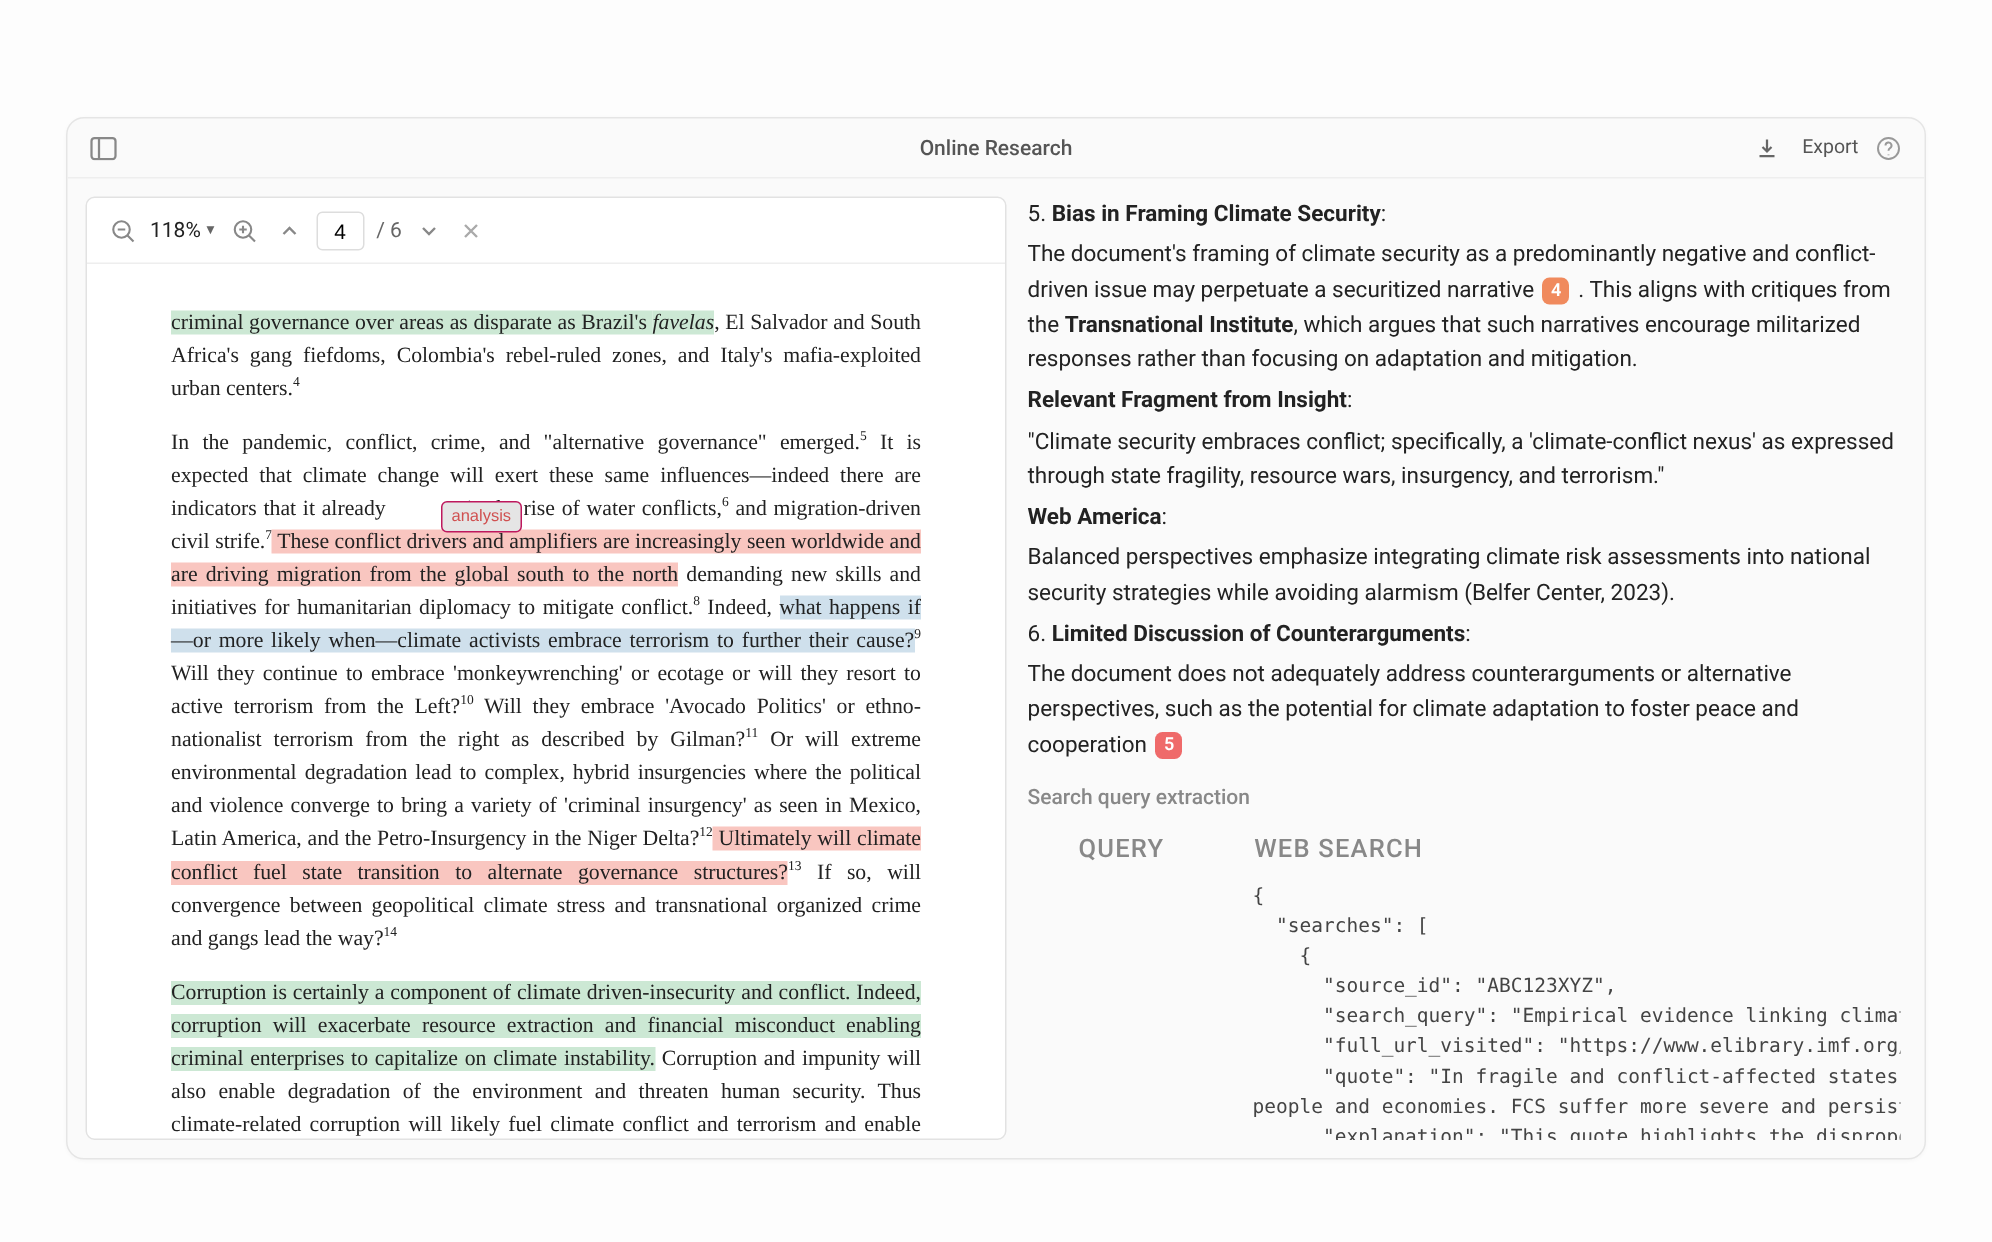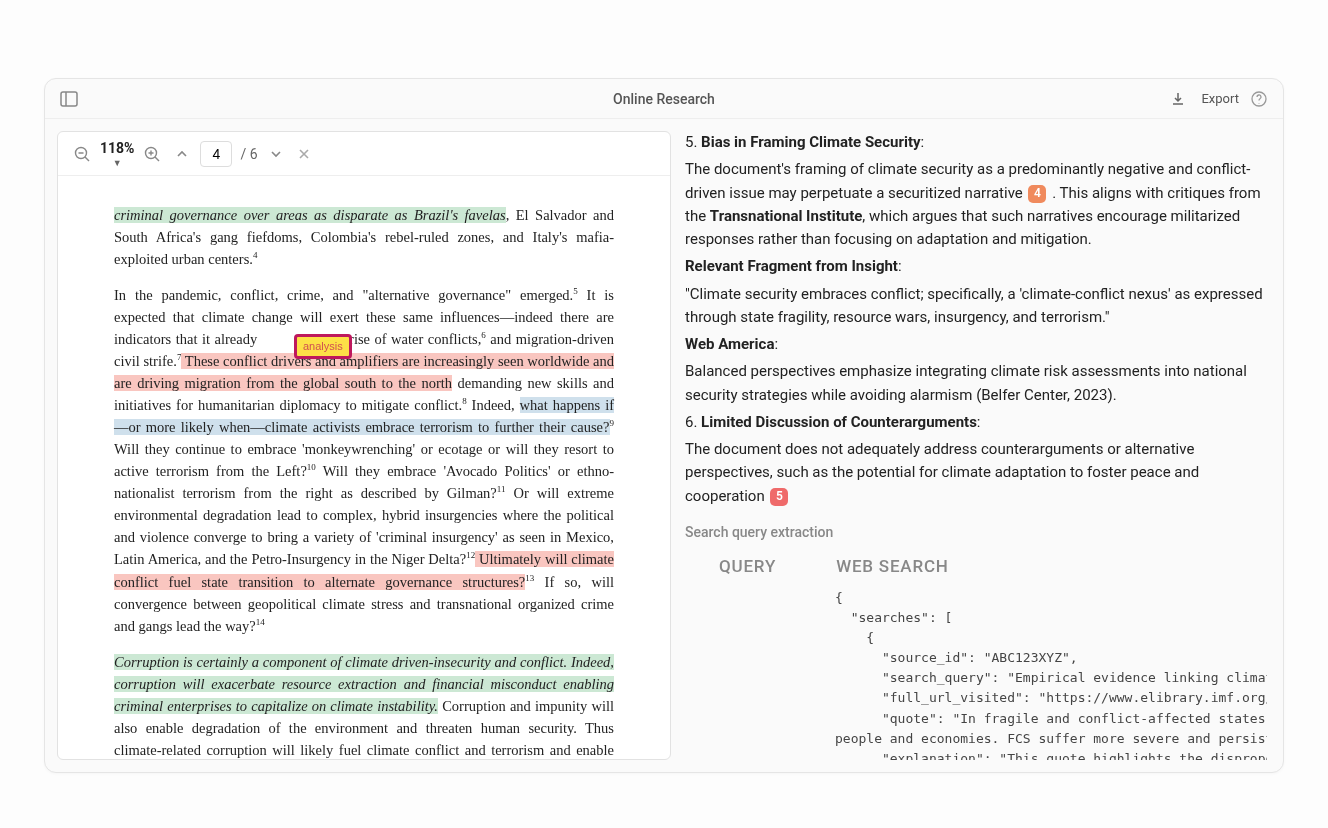--- a/index.html
+++ b/index.html
@@ -65,45 +65,45 @@
     height: 44px;
     border-bottom: 1px solid #eee;
     display: flex;
     align-items: center;
     padding: 0 14px;
     gap: 10px;
     font-size: 14px;
     color: #444;
   }
   .zoom-group { display:flex; align-items:center; gap:8px; }
-  .zoom-label { font-weight:700; color:#222; display:flex; align-items:center; gap:2px;flex-direction:column;}
+  .zoom-label { font-weight:400; color:#222; display:flex; align-items:center; gap:2px;}
   .filename { flex:1; text-align:center; color:#333; font-size:15px; white-space:nowrap; overflow:hidden; text-overflow:ellipsis;}
   .page-nav { display:flex; align-items:center; gap:8px; }
   .page-input { width:32px; height:26px; border:1px solid #ddd; border-radius:4px; text-align:center; font-size:14px; }
   .doc-body {
     flex:1;
     overflow:hidden;
     padding: 6px 56px 0 56px;
     font-family: Georgia, "Times New Roman", serif;
     font-size: 14.5px;
     line-height: 1.52;
     color: #222;
     position: relative;
   }
   .journal-header { text-align:center; font-style:italic; font-size:11px; color:#555; margin-bottom:22px; }
   .doc-body p { margin-bottom: 14px; text-align: justify; }
   .hl-pink { background: #f9c6c0; }
-  .hl-green { background: #cce8d4; font-style: italic; }
+  .hl-green { background: #cce8d4; }
   .hl-blue { background: #cfe0ec; }
   .itl { font-style: italic; }
   .sup { font-size: 9px; vertical-align: super; }
   .annotation-tag {
     position: absolute;
-    background: #fde047;
-    border:3px solid #be185d;
+    background: #e5e5e5;
+    border:1px solid #be185d;
     color:#d05050;
     font-size: 11px;
     padding: 1px 6px;
     border-radius: 4px;
     font-family: -apple-system, sans-serif;
   }
   
   .research-pane {
     flex:1;
     display:flex;

